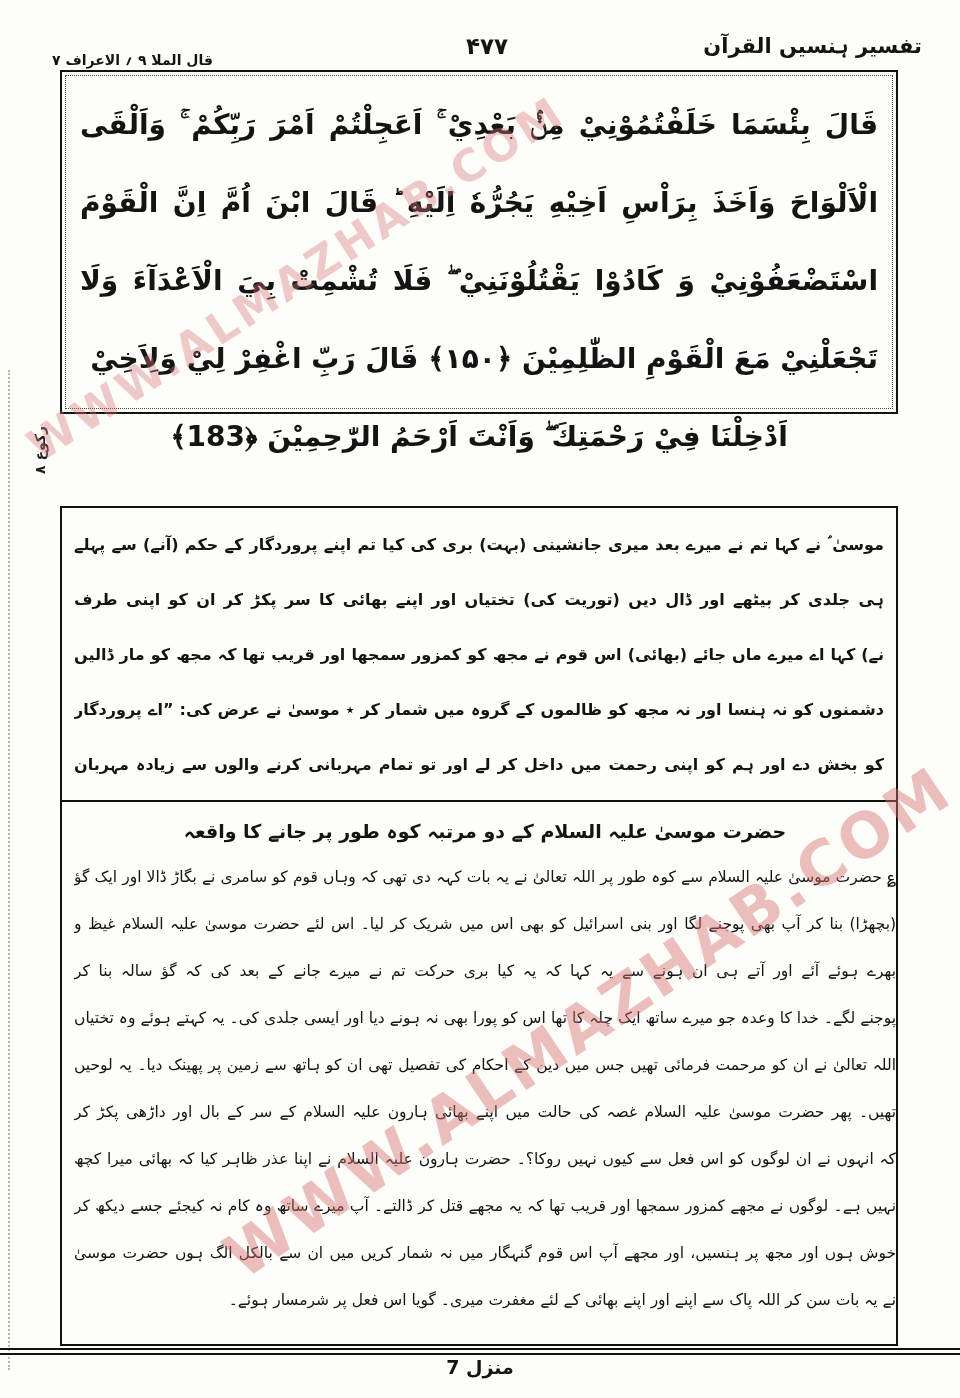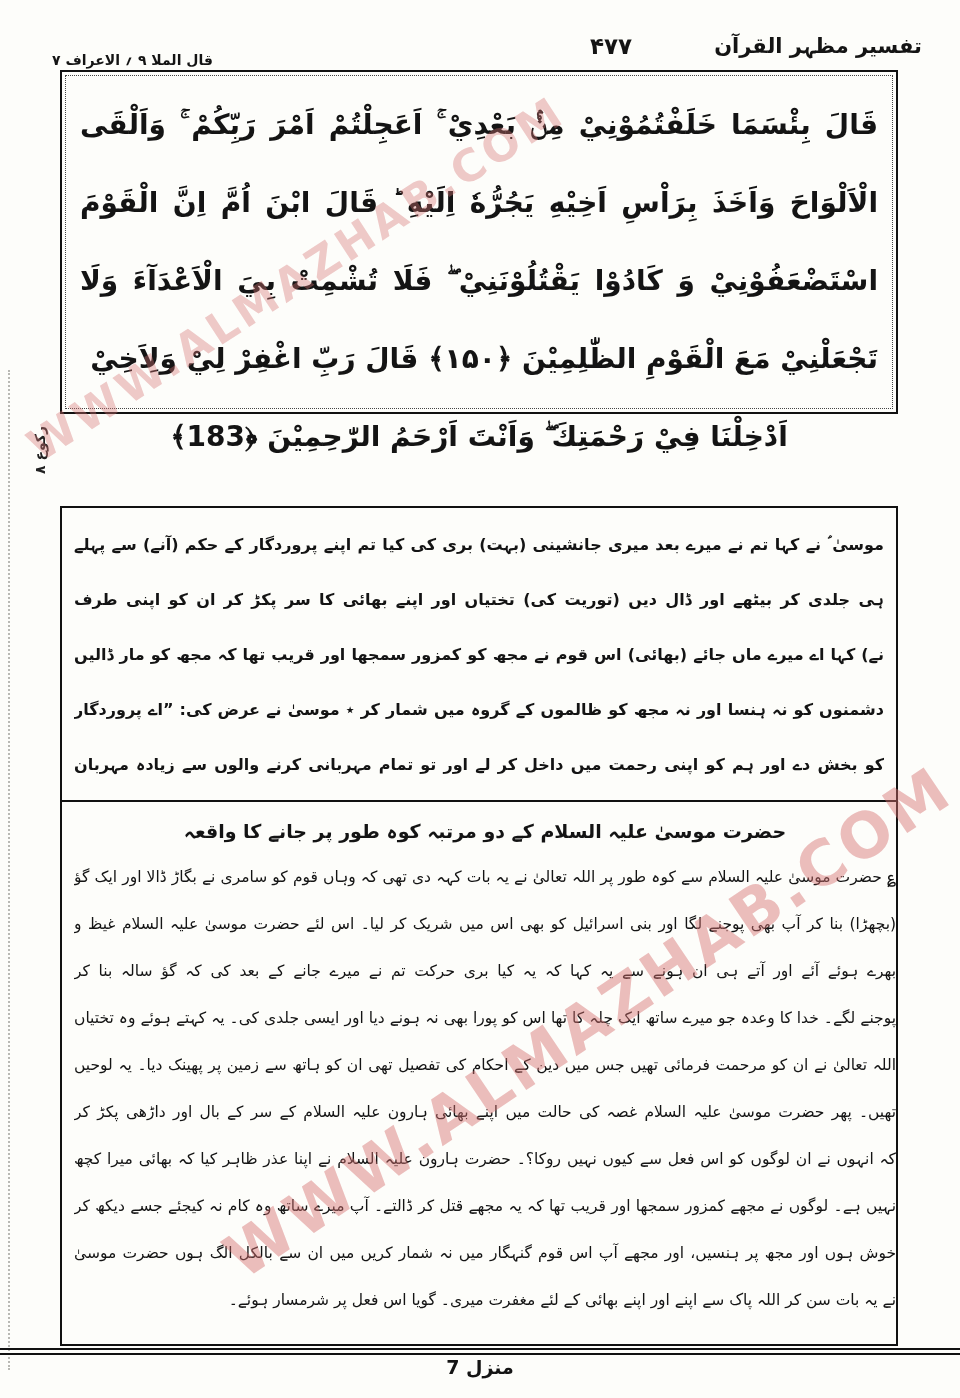--- a/index.html
+++ b/index.html
@@ -13,21 +13,21 @@
     position:absolute;left:8px;top:370px;height:1000px;width:0;
     border-left:2px dotted #b9b9b4;
   }
   
   .header{
     position:absolute;top:26px;left:38px;right:38px;height:40px;
     display:flex;align-items:center;
   }
   .header>div{flex:1;}
   .h-title{font-size:21px;font-weight:bold;text-align:right;}
-  .h-page{font-size:23px;font-weight:bold;}
+  .h-page{font-size:23px;font-weight:bold;text-align:center;}
   .h-surah{font-size:14px;font-weight:bold;text-align:left;padding-left:14px;margin-top:27px;}
   
   .quran-box{
     position:absolute;left:60px;top:62px;width:838px;height:344px;
     border:2px solid #111;background:transparent;box-sizing:border-box;margin-top:8px;
   }
   .quran-inner{
     position:absolute;inset:3px;border:1px dotted #444;
     padding:10px 14px;box-sizing:border-box;
   }
@@ -92,21 +92,21 @@
 <body>
 
 <div class="scan-edge"></div>
 
 <div class="watermark wm-top">WWW.ALMAZHAB.COM</div>
 <div class="watermark wm-bottom">WWW.ALMAZHAB.COM</div>
 
 <div class="content-layer">
 
   <div class="header">
-    <div class="h-title">تفسیر مظہر القرآن</div>
+    <div class="h-title">تفسیر ہنسیں القرآن</div>
     <div class="h-page">۴۷۷</div>
     <div class="h-surah">قال الملا ۹ ؍ الاعراف ۷</div>
   </div>
 
   <div class="quran-box">
     <div class="quran-inner">
       <div class="q-line">قَالَ بِئْسَمَا خَلَفْتُمُوْنِيْ مِنْۢ بَعْدِيْ ۚ اَعَجِلْتُمْ اَمْرَ رَبِّكُمْ ۚ وَاَلْقَى</div>
       <div class="q-line">الْاَلْوَاحَ وَاَخَذَ بِرَاْسِ اَخِيْهِ يَجُرُّهٗ اِلَيْهِ ؕ قَالَ ابْنَ اُمَّ اِنَّ الْقَوْمَ</div>
       <div class="q-line">اسْتَضْعَفُوْنِيْ وَ كَادُوْا يَقْتُلُوْنَنِيْ ۖ فَلَا تُشْمِتْ بِيَ الْاَعْدَآءَ وَلَا</div>
       <div class="q-line">تَجْعَلْنِيْ مَعَ الْقَوْمِ الظّٰلِمِيْنَ ﴿۱۵۰﴾ قَالَ رَبِّ اغْفِرْ لِيْ وَلِاَخِيْ وَ</div>

